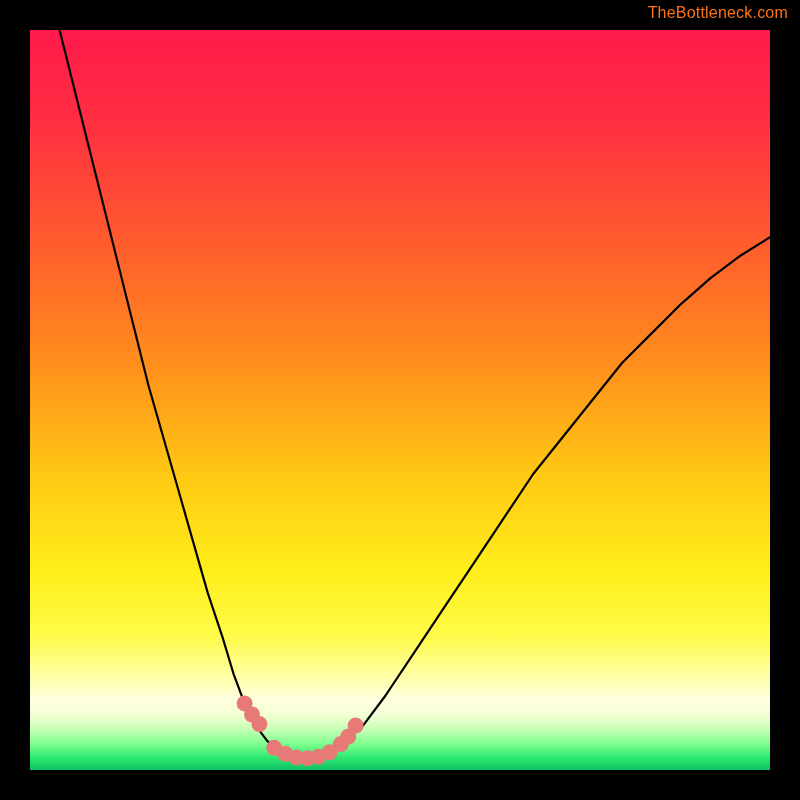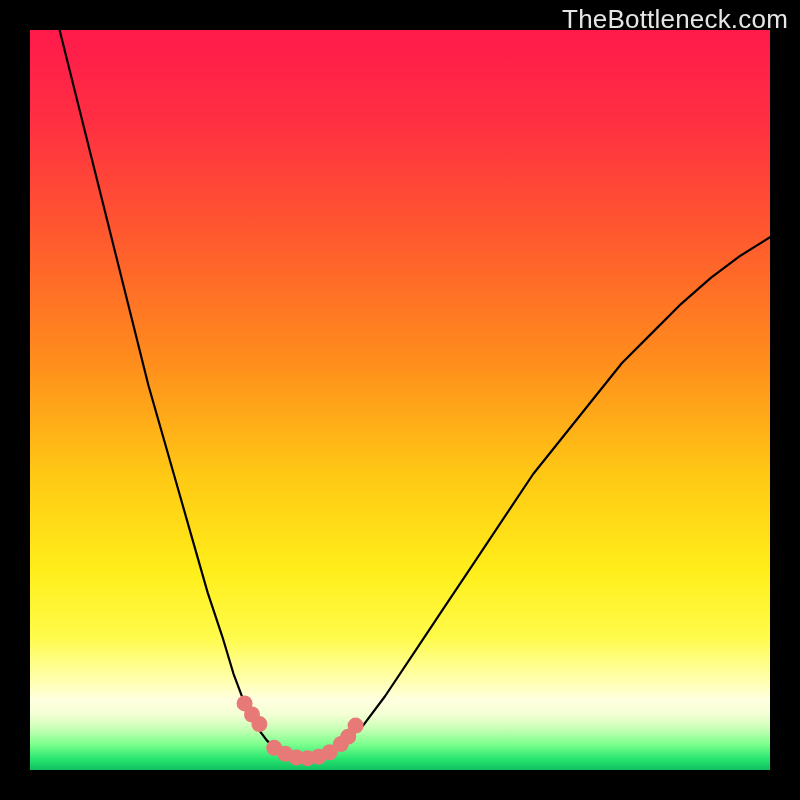--- a/index.html
+++ b/index.html
@@ -38,22 +38,22 @@
     left: 0;
     top: 0;
     width: 100%;
     height: 100%;
   }
   .watermark {
     position: absolute;
     top: 4px;
     right: 12px;
     font-family: Arial, Helvetica, sans-serif;
-    font-size: 26px;
-    color: #e5e5e5;
+    font-size: 16px;
+    color: #f97316;
     font-weight: 500;
     letter-spacing: 0.2px;
     text-align: center;
   }
 </style>
 </head>
 <body>
 
 <div class="frame">
   <div class="plot">

